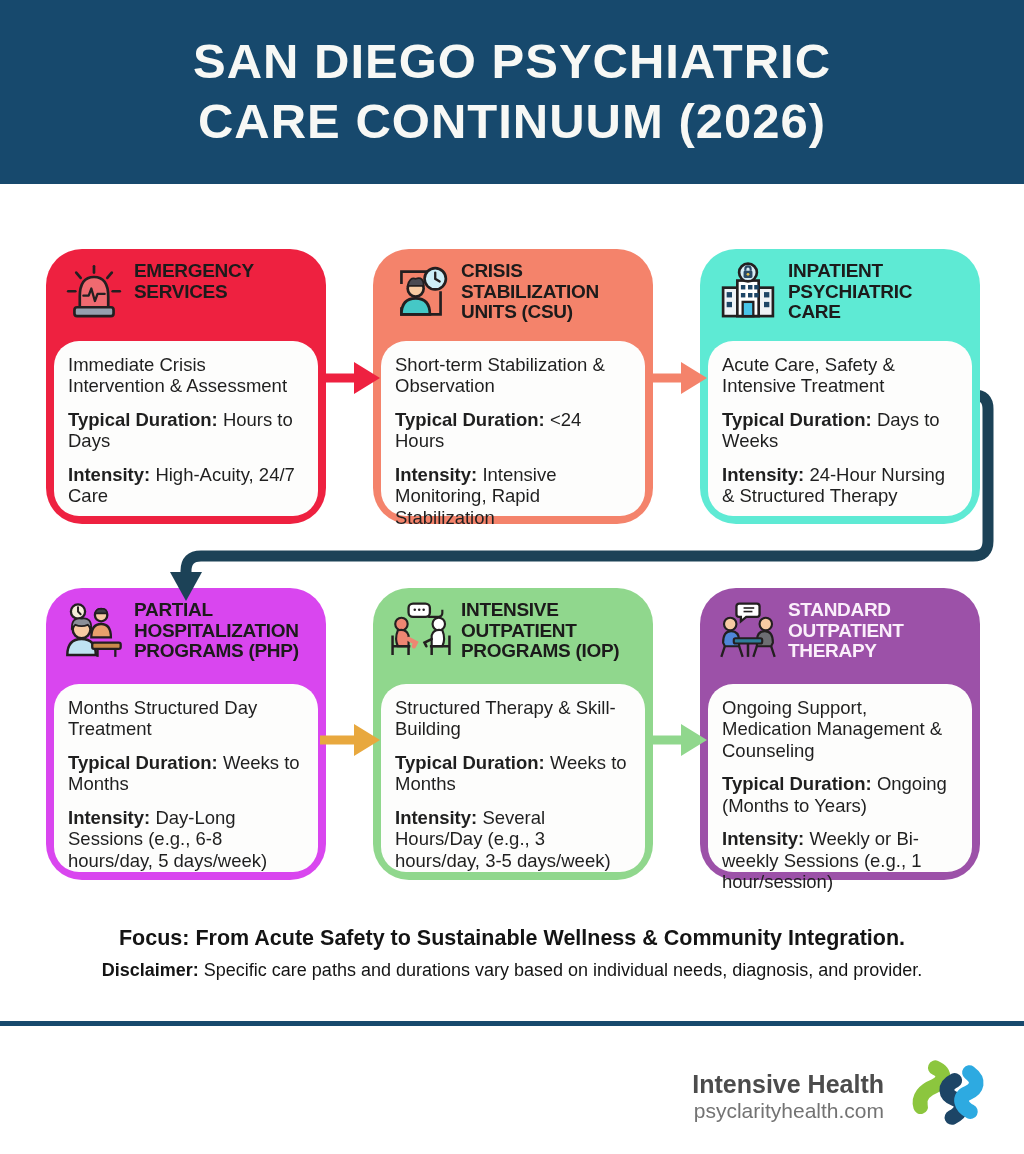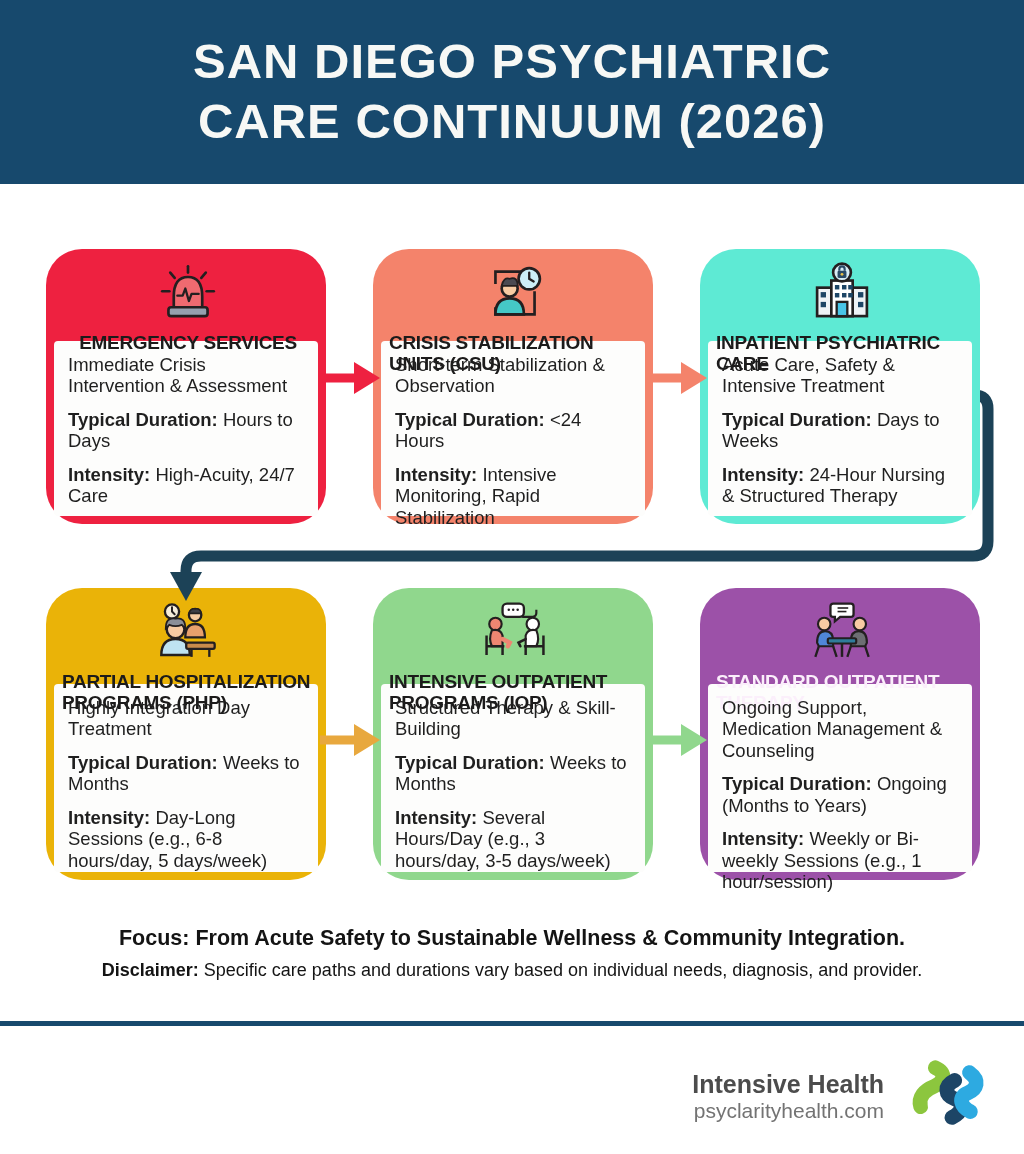--- a/index.html
+++ b/index.html
@@ -6,37 +6,37 @@
   html,body { background:#ffffff; }
   body { font-family:"Liberation Sans","DejaVu Sans",sans-serif; }
   .page { position:relative; width:1024px; height:1154px; background:#ffffff; overflow:hidden; margin:0 auto; }
 
   
   .header-band { position:absolute; left:0; top:0; width:1024px; height:184px; background:#17496d; display:flex; align-items:center; justify-content:center; }
   .page-title { color:#f7f8f5; font-size:49px; font-weight:800; letter-spacing:1px; line-height:1.22; text-align:center; }
 
   
   .card { position:absolute; width:280px; border-radius:36px; padding:8px; z-index:2; }
-  .card-header { display:flex; align-items:center; gap:8px; padding:4px 4px 4px 8px;flex-direction:column; }
+  .card-header { display:flex; gap:8px; padding:4px 4px 4px 8px; }
   .row1 .card-header { height:84px; }
   .row2 .card-header { height:88px; }
   .card-icon { flex:0 0 64px; width:64px; height:64px; }
   .card-icon svg { width:64px; height:64px; display:block; }
   .card-title { flex:1; font-size:19px; font-weight:800; letter-spacing:-0.3px; line-height:1.08; color:#1c1b1b; }
-  .card-body { background:#fdfdfc; border-radius:4px; padding:13px 14px; }
+  .card-body { background:#fdfdfc; border-radius:25px; padding:13px 14px; }
   .row1 .card-body { height:175px; }
   .row2 .card-body { height:188px; }
   .line { font-size:18.5px; line-height:1.16; color:#1f1f1f; margin-bottom:12px; }
   .line:last-child { margin-bottom:0; }
   .b { font-weight:700; }
 
   .card-red    { background:#ee2140; }
   .card-salmon { background:#f4836b; }
   .card-teal   { background:#5eead4; }
-  .card-gold   { background:#eab308; }
+  .card-gold   { background:#d946ef; }
   .card-green  { background:#90d78d; }
   .card-purple { background:#9c51a8; }
   .card-purple .card-title { color:#fbeffb; }
 
   
   .overlay-under { position:absolute; left:0; top:0; z-index:1; pointer-events:none; }
   .overlay-over  { position:absolute; left:0; top:0; z-index:3; pointer-events:none; }
 
   
   .focus { position:absolute; left:0; top:926px; width:1024px; text-align:center; font-size:21.5px; font-weight:700; color:#141414; z-index:2; }
@@ -184,21 +184,21 @@
           <path d="M11 32 Q11 19 22 21 Q33 19 33 32 L29 28 Q22 31 15 28 Z" fill="#8b8f98" stroke="#231f20" stroke-width="2"></path>
           <path d="M6 62 Q6 44 22 44 Q38 44 38 62 Z" fill="#bfe3f2" stroke="#231f20" stroke-width="2.8"></path>
           <rect x="34" y="48" width="32" height="7" rx="2" fill="#c98a4b" stroke="#231f20" stroke-width="2.6"></rect>
           <line x1="40" y1="55" x2="40" y2="64" stroke="#231f20" stroke-width="2.6"></line>
           <line x1="60" y1="55" x2="60" y2="64" stroke="#231f20" stroke-width="2.6"></line>
         </svg>
       </span>
       <div class="card-title">PARTIAL HOSPITALIZATION PROGRAMS (PHP)</div>
     </div>
     <div class="card-body">
-      <p class="line">Highly Integration Day Treatment</p>
+      <p class="line">Months Structured Day Treatment</p>
       <p class="line"><span class="b">Typical Duration:</span> <span>Weeks to Months</span></p>
       <p class="line"><span class="b">Intensity:</span> <span>Day-Long Sessions (e.g., 6-8 hours/day, 5 days/week)</span></p>
     </div>
   </div>
 
   <div class="card card-green row2" style="left:373px; top:588px;">
     <div class="card-header">
       <span class="card-icon">
         <svg viewBox="0 0 72 72">
           <rect x="22" y="4" width="24" height="15" rx="5" fill="#ffffff" stroke="#231f20" stroke-width="2.6"></rect>

